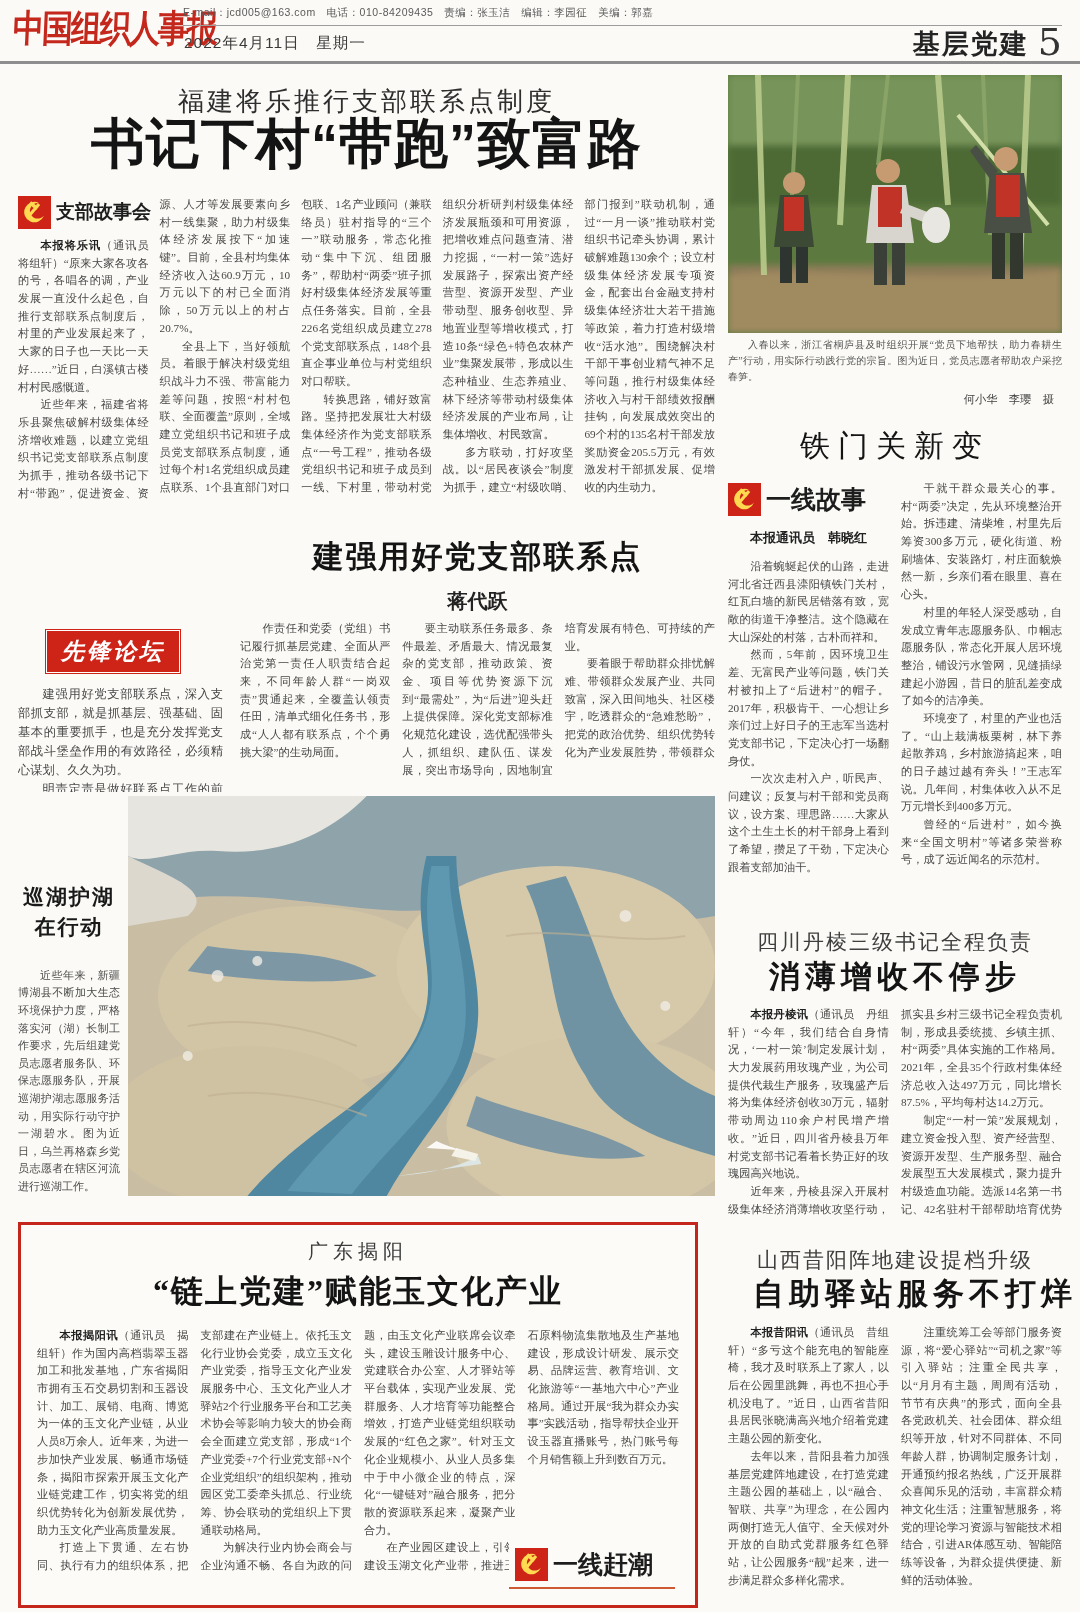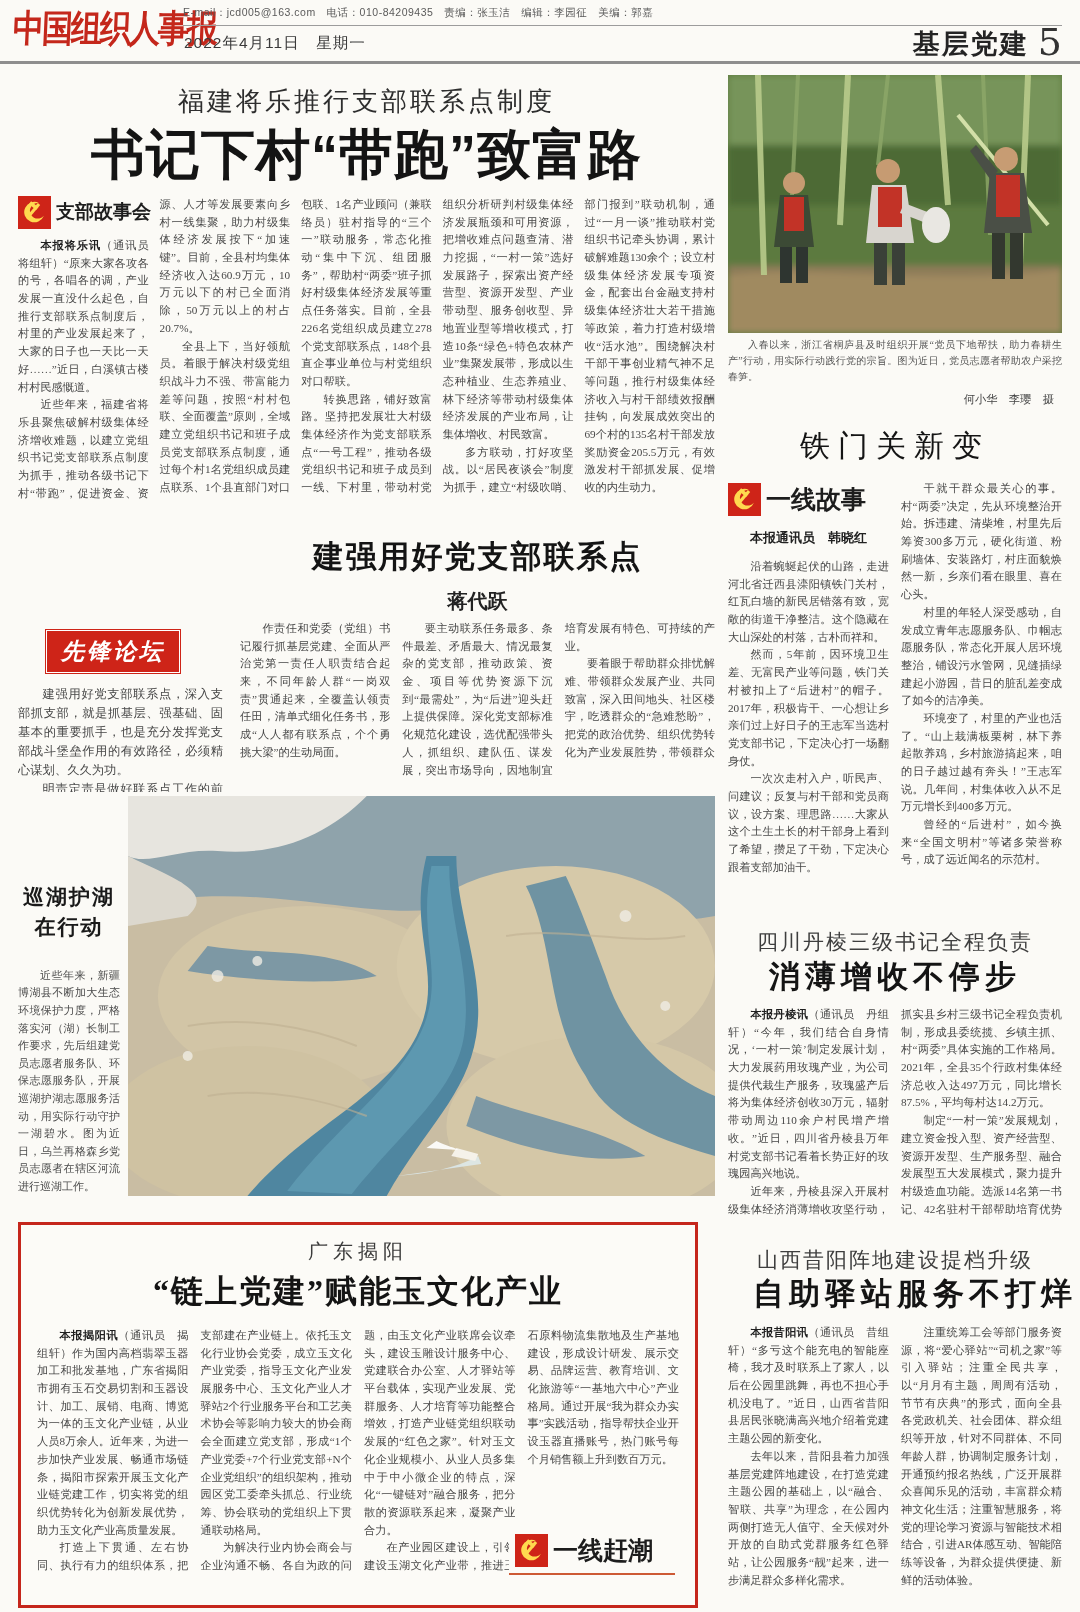--- a/index.html
+++ b/index.html
@@ -27,21 +27,21 @@
   
   .badge{display:flex;align-items:center;gap:5px;break-inside:avoid;margin-bottom:8px;}
   .emb-box{flex:0 0 auto;width:33px;height:33px;background:#ce2418;display:flex;align-items:center;justify-content:center;}
   .emb-box svg{width:25px;height:25px;}
   .badge-text{font-family:"Liberation Sans",sans-serif;font-weight:bold;color:#1d1d1d;white-space:nowrap;}
   .badge-solid{display:inline-block;background:#ce2418;color:#fff;font-family:"Liberation Sans",sans-serif;
                font-weight:bold;font-size:23px;letter-spacing:3px;padding:5px 14px;border:1px solid #fff;
                box-shadow:0 0 0 1px #ce2418;}
   
   .lead-kicker{left:18px;top:84px;width:697px;font-size:26px;letter-spacing:3px;font-weight:500;}
-  .lead-headline{left:18px;top:123px;width:697px;font-size:54px;font-family:"Liberation Sans",sans-serif;
+  .lead-headline{left:18px;top:112px;width:697px;font-size:54px;font-family:"Liberation Sans",sans-serif;
                  font-weight:800;letter-spacing:1px;line-height:1.15;}
   .lead-flow{left:18px;top:196px;width:697px;height:308px;columns:5;column-gap:11px;}
   .lead-badge .badge-text{font-size:19px;}
   
   .forum-left{left:18px;top:530px;width:205px;height:262px;overflow:hidden;}
   .forum-badge-wrap{margin:100px 0 12px 28px;font-style:italic;}
   .forum-left-flow{height:118px;font-size:12.3px;line-height:1.55;}
   .forum-headline{left:240px;top:536px;width:475px;font-size:31px;letter-spacing:2px;}
   .forum-byline{left:240px;top:588px;width:475px;font-size:20px;}
   .forum-flow{left:240px;top:620px;width:475px;height:168px;columns:3;}
@@ -50,21 +50,21 @@
   .lake-title{margin-top:86px;font-size:21px;font-weight:bold;color:#191919;text-align:center;line-height:1.45;letter-spacing:2px;}
   .lake-text{margin-top:24px;font-size:11px;line-height:1.6;text-align:justify;color:#4c4c4c;text-indent:2em;}
   .lake-photo{left:128px;top:796px;width:587px;height:400px;}
   .lake-photo svg{display:block;width:100%;height:100%;}
   
   .jade-box{left:18px;top:1222px;width:674px;height:380px;border:3px solid #c5261c;background:#fcfbf7;overflow:hidden;}
   .jade-kicker{margin-top:13px;font-size:20px;letter-spacing:5px;color:#3c3c3c;text-align:center;font-family:"Liberation Serif",serif;}
   .jade-headline{font-size:32px;letter-spacing:2px;margin-top:5px;}
   .jade-flow{margin:13px 16px 0;height:252px;columns:4;}
   .jade-badge{position:absolute;right:20px;bottom:14px;width:160px;background:#fcfbf7;padding:8px 0 6px 6px;
-              border-bottom:2px solid #cd5a35;margin-bottom:16px;}
+              border-bottom:2px solid #cd5a35;margin-bottom:2px;}
   .jade-badge .badge-text{font-size:25px;}
   
   .bamboo-photo{left:728px;top:75px;width:334px;height:258px;}
   .bamboo-photo svg{display:block;width:100%;height:100%;}
   .bamboo-cap{left:728px;top:337px;width:334px;font-size:10px;line-height:1.6;text-align:justify;color:#555;text-indent:2em;}
   .bamboo-credit{left:728px;top:392px;width:326px;text-align:right;font-size:11.3px;color:#444;}
   .tiemen-headline{left:728px;top:426px;width:334px;font-size:30px;letter-spacing:8px;font-weight:400;}
   .tiemen-flow{left:728px;top:480px;width:334px;height:400px;columns:2;}
   .tiemen-badge .badge-text{font-size:25px;}
   .tiemen-byline{font-size:13px;margin:4px 0 10px;break-inside:avoid;}

